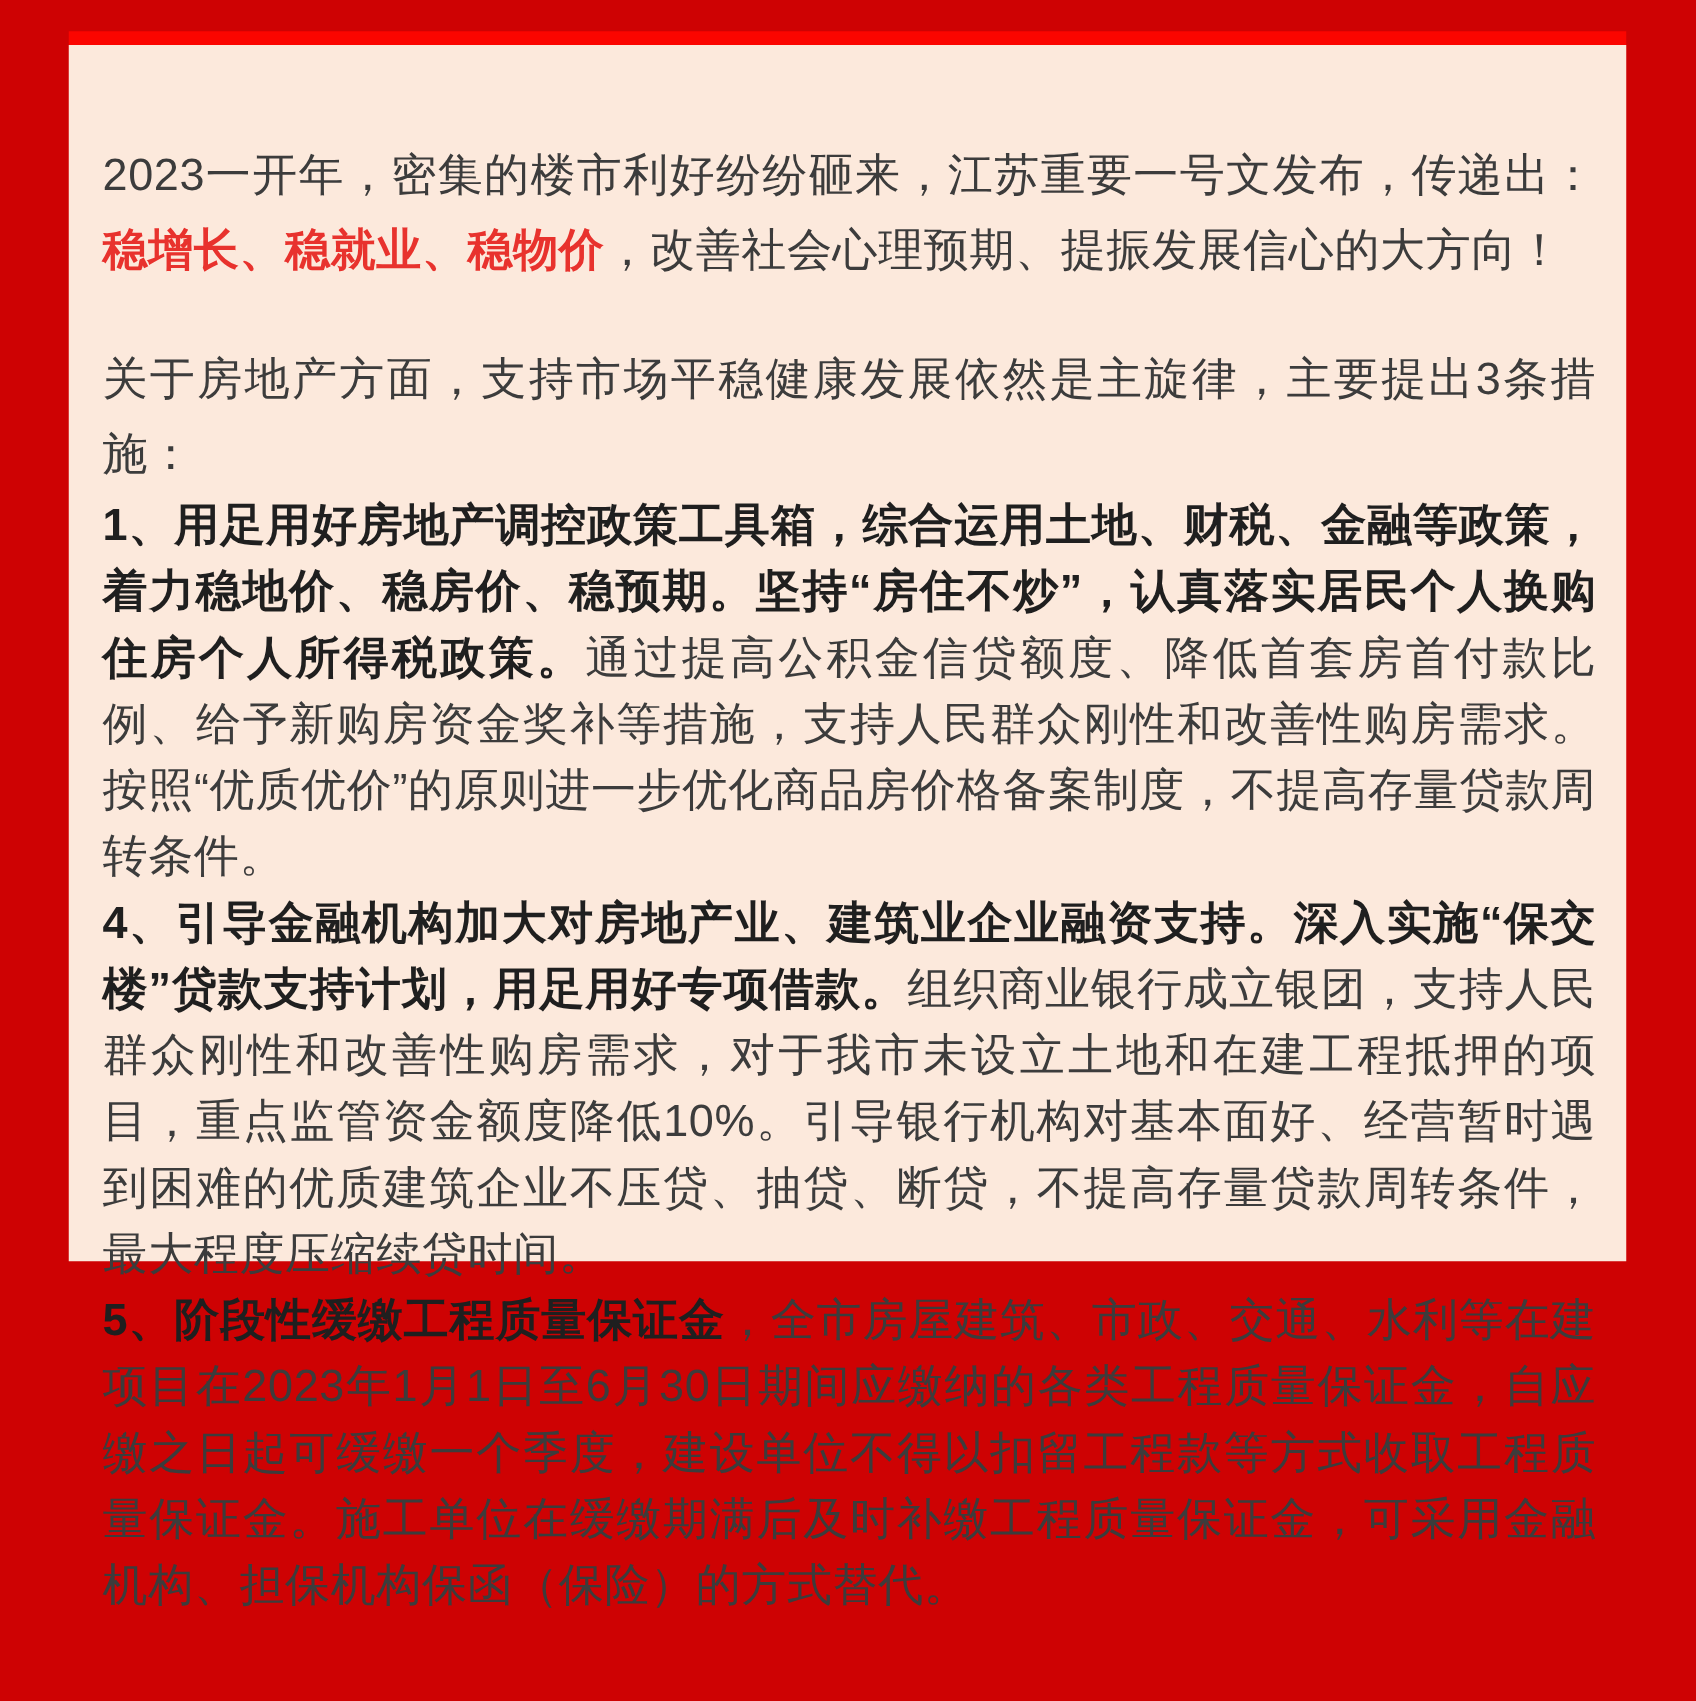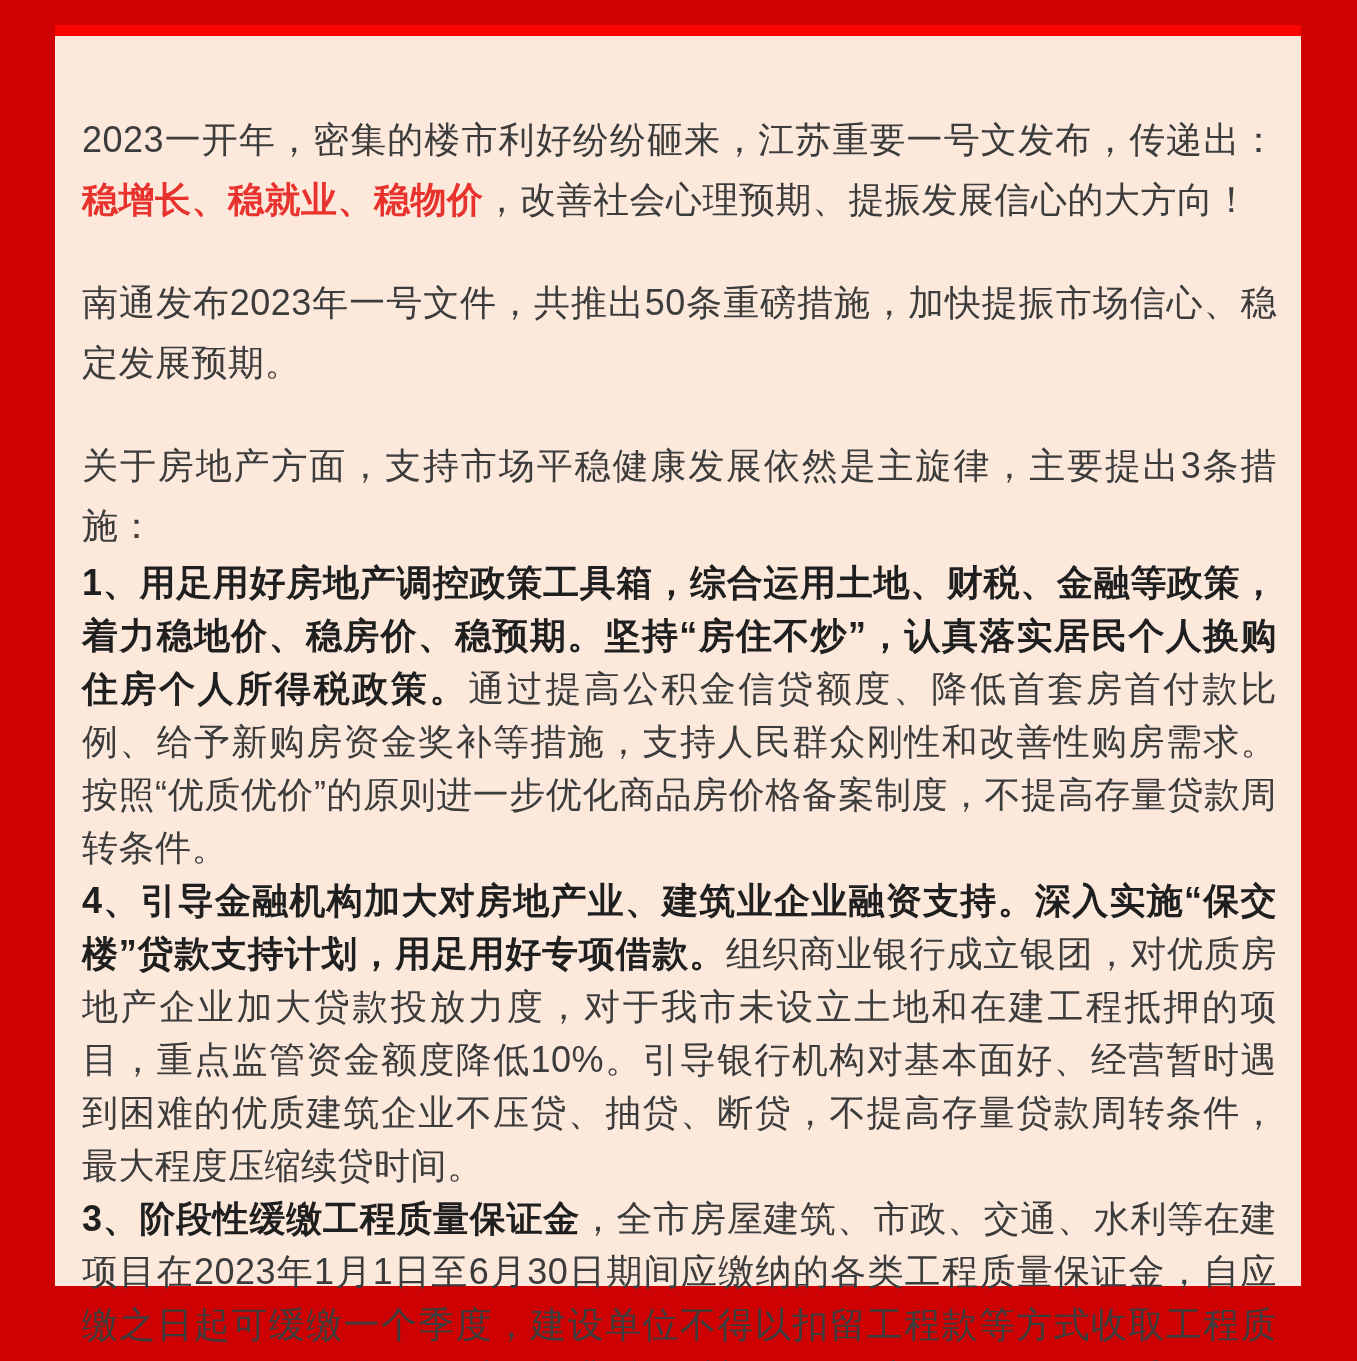--- a/index.html
+++ b/index.html
@@ -20,21 +20,21 @@
     top: 25px;
     width: 1246px;
     height: 11px;
     background: #fb0500;
   }
   .content {
     position: absolute;
     left: 55px;
     top: 36px;
     width: 1246px;
-    height: 1250px;
+    height: 973px;
     background: #fce9dc;
     box-sizing: border-box;
     padding: 74px 24px 0 27px;
     color: #3c3c3c;
     font-size: 36px;
     letter-spacing: 0.5px;
     text-align: justify;
   }
   p { margin: 0; }
   .lead {
@@ -62,33 +62,30 @@
 <body>
 
 <div class="accent-strip"></div>
 
 <div class="content">
 
   <p class="lead">
     <span>2023一开年，密集的楼市利好纷纷砸来，江苏重要一号文发布，传递出：</span><span class="red-bold">稳增长、稳就业、稳物价</span><span>，改善社会心理预期、提振发展信心的大方向！</span>
   </p>
 
-  <p class="lead">
-    <span>南通发布2023年一号文件，共推出50条重磅措施，加快提振市场信心、稳定发展预期。</span>
-  </p>
 
   <p class="intro">
     <span>关于房地产方面，支持市场平稳健康发展依然是主旋律，主要提出3条措施：</span>
   </p>
 
   <p class="item">
     <span class="bold">1、用足用好房地产调控政策工具箱，综合运用土地、财税、金融等政策，着力稳地价、稳房价、稳预期。坚持“房住不炒”，认真落实居民个人换购住房个人所得税政策。</span><span>通过提高公积金信贷额度、降低首套房首付款比例、给予新购房资金奖补等措施，支持人民群众刚性和改善性购房需求。按照“优质优价”的原则进一步优化商品房价格备案制度，不提高存量贷款周转条件。</span>
   </p>
 
   <p class="item">
-    <span class="bold">4、引导金融机构加大对房地产业、建筑业企业融资支持。深入实施“保交楼”贷款支持计划，用足用好专项借款。</span><span>组织商业银行成立银团，对优质房地产企业加大贷款投放力度，对于我市未设立土地和在建工程抵押的项目，重点监管资金额度降低10%。引导银行机构对基本面好、经营暂时遇到困难的优质建筑企业不压贷、抽贷、断贷，不提高存量贷款周转条件，最大程度压缩续贷时间。</span>
+    <span class="bold">4、引导金融机构加大对房地产业、建筑业企业融资支持。深入实施“保交楼”贷款支持计划，用足用好专项借款。</span><span>组织商业银行成立银团，支持人民群众刚性和改善性购房需求，对于我市未设立土地和在建工程抵押的项目，重点监管资金额度降低10%。引导银行机构对基本面好、经营暂时遇到困难的优质建筑企业不压贷、抽贷、断贷，不提高存量贷款周转条件，最大程度压缩续贷时间。</span>
   </p>
 
   <p class="item">
-    <span class="bold">3、阶段性缓缴工程质量保证金</span><span>，全市房屋建筑、市政、交通、水利等在建项目在2023年1月1日至6月30日期间应缴纳的各类工程质量保证金，自应缴之日起可缓缴一个季度，建设单位不得以扣留工程款等方式收取工程质量保证金。施工单位在缓缴期满后及时补缴工程质量保证金，可采用金融机构、担保机构保函（保险）的方式替代。</span>
+    <span class="bold">5、阶段性缓缴工程质量保证金</span><span>，全市房屋建筑、市政、交通、水利等在建项目在2023年1月1日至6月30日期间应缴纳的各类工程质量保证金，自应缴之日起可缓缴一个季度，建设单位不得以扣留工程款等方式收取工程质量保证金。施工单位在缓缴期满后及时补缴工程质量保证金，可采用金融机构、担保机构保函（保险）的方式替代。</span>
   </p>
 
 </div>
 
 </body></html>

